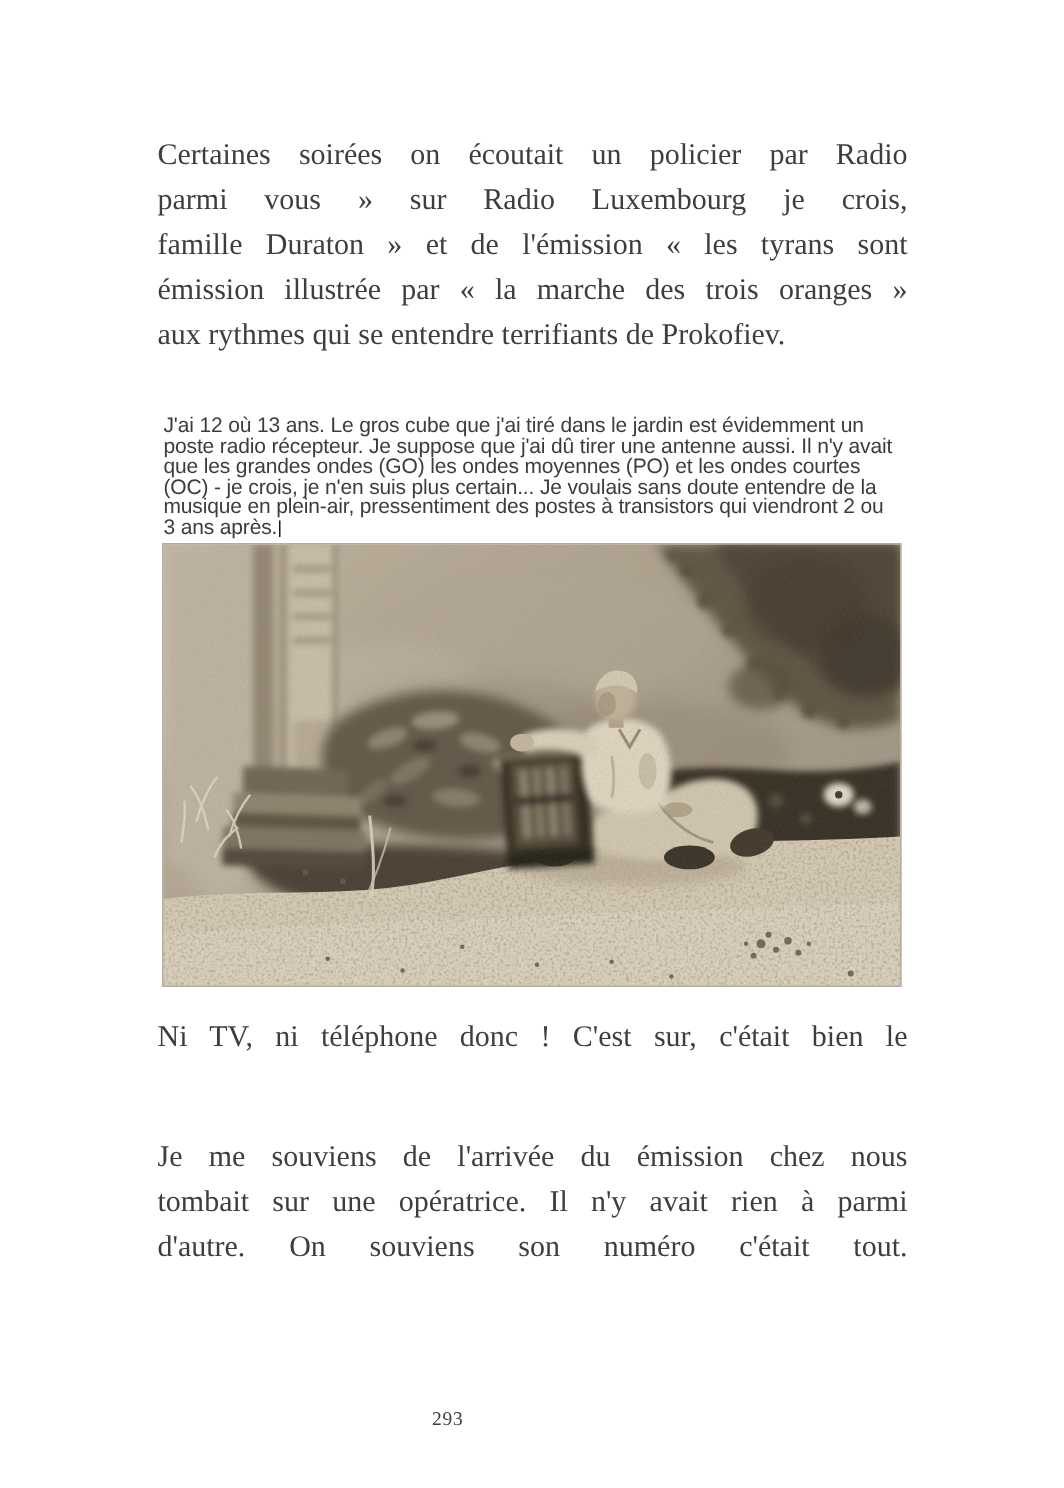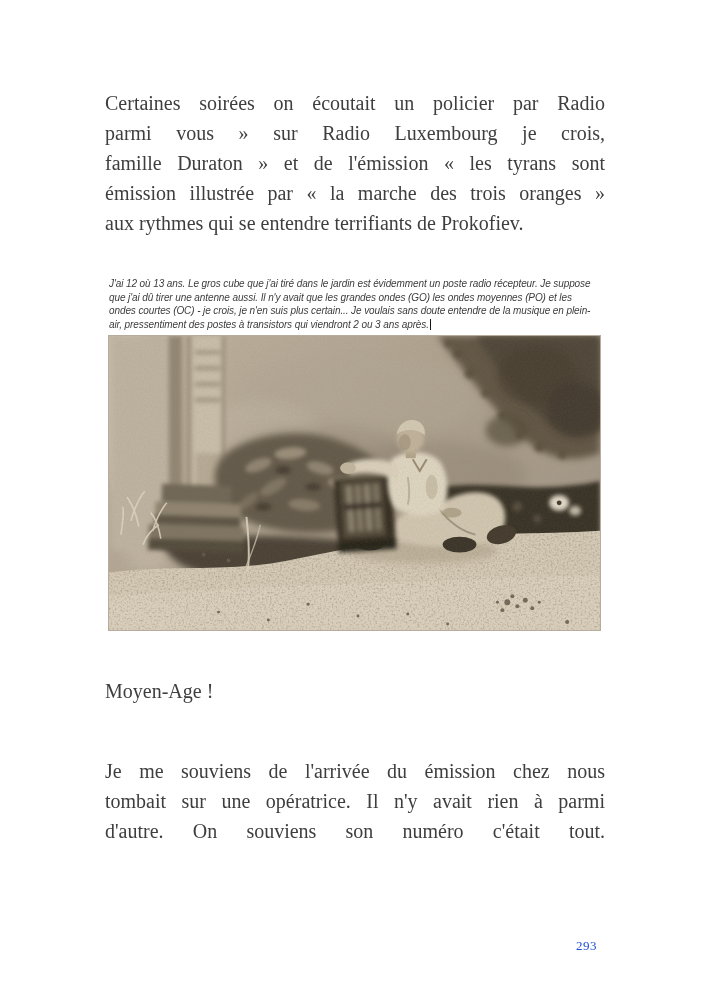--- a/index.html
+++ b/index.html
@@ -13,35 +13,35 @@
   }
   .para .tline{text-align:justify;text-align-last:justify;}
   .para .tline.last{text-align-last:left;}
   #p1{top:72px;margin-top:16px;}
   #p2{top:676px;}
   #p3{top:756px;}
   figure{margin:0;}
   .figure{position:absolute;left:108px;top:277px;width:493px;}
   .caption{
     font-family:"Liberation Sans", sans-serif;
-    font-size:10px;line-height:13.5px;letter-spacing:-0.1px;
-    color:#3c3c3c;width:489px;margin:0 0 4px 1px;font-style:italic;
+    font-size:14px;line-height:13.5px;letter-spacing:-0.1px;
+    color:#3c3c3c;width:489px;margin:0 0 4px 1px;
   }
   .cursor{
     display:inline-block;width:1px;height:11px;background:#161616;
     vertical-align:-2px;margin-left:1px;
   }
   .photo{
     width:493px;height:296px;border:1px solid #b6ad9f;box-sizing:border-box;
     background:#cfc5b3;overflow:hidden;
   }
   .photo svg{display:block;width:100%;height:100%;}
   .pagenum{
-    position:absolute;top:938px;left:0;width:597px;text-align:right;
-    font-size:13px;color:#1d4ed8;letter-spacing:0.5px;
+    position:absolute;top:938px;left:0;width:597px;text-align:center;
+    font-size:13px;color:#404040;letter-spacing:0.5px;
   }
 </style>
 </head>
 <body>
 
 <div>
 
   <div id="p1" class="para">
       <div class="tline">Certaines soirées on écoutait un policier par Radio</div>
       <div class="tline">parmi vous » sur Radio Luxembourg je crois,</div>
@@ -234,21 +234,21 @@
         <path d="M289,99 C291,87 300,83 308,85 C316,87 318,95 317,100 C310,93 296,93 289,99 Z" fill="#dbd2bc"></path>
         <ellipse cx="297" cy="107" rx="6" ry="8" fill="#998c74" opacity="0.55"></ellipse>
 
         <rect width="493" height="296" fill="#b49a76" opacity="0.07"></rect>
         <rect width="493" height="296" fill="#ffffff" filter="url(#grain)" opacity="0.5"></rect>
       </svg>
     </div>
   </figure>
 
   <div id="p2" class="para">
-      <div class="tline last">Moyen-Age !</div>
+      <div class="tline">Ni TV, ni téléphone donc ! C'est sur, c'était bien le</div>
     </div>
 
   <div id="p3" class="para">
       <div class="tline">Je me souviens de l'arrivée du émission chez nous</div>
       <div class="tline">tombait sur une opératrice. Il n'y avait rien à parmi</div>
       <div class="tline">d'autre. On souviens son numéro c'était tout.</div>
     </div>
 
   <div class="pagenum">293</div>
 

